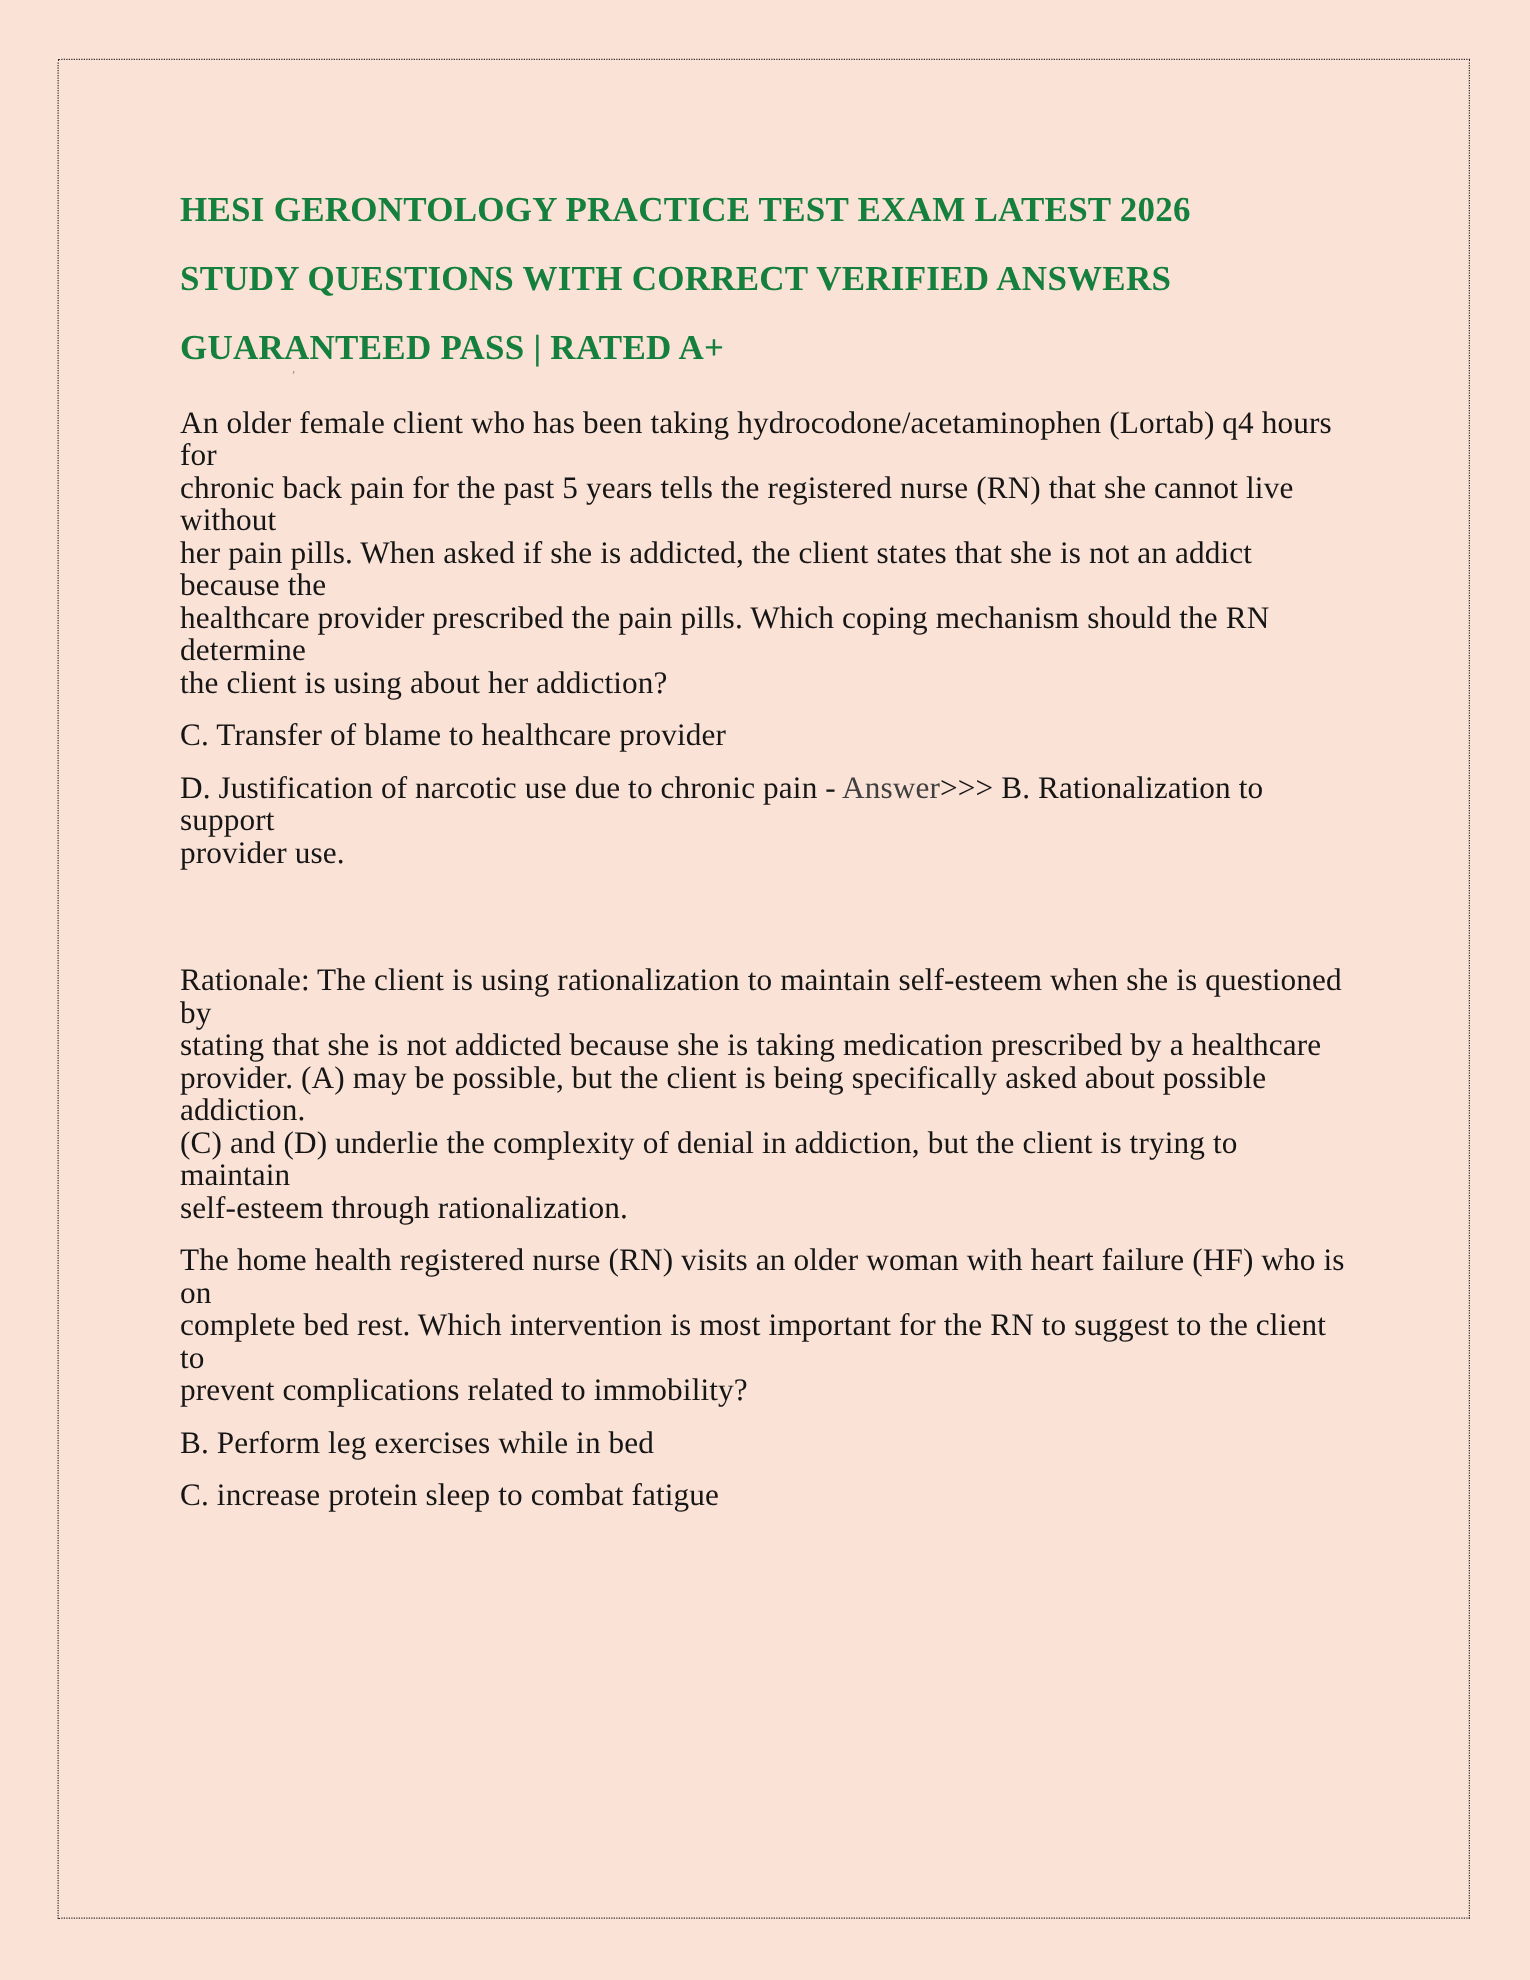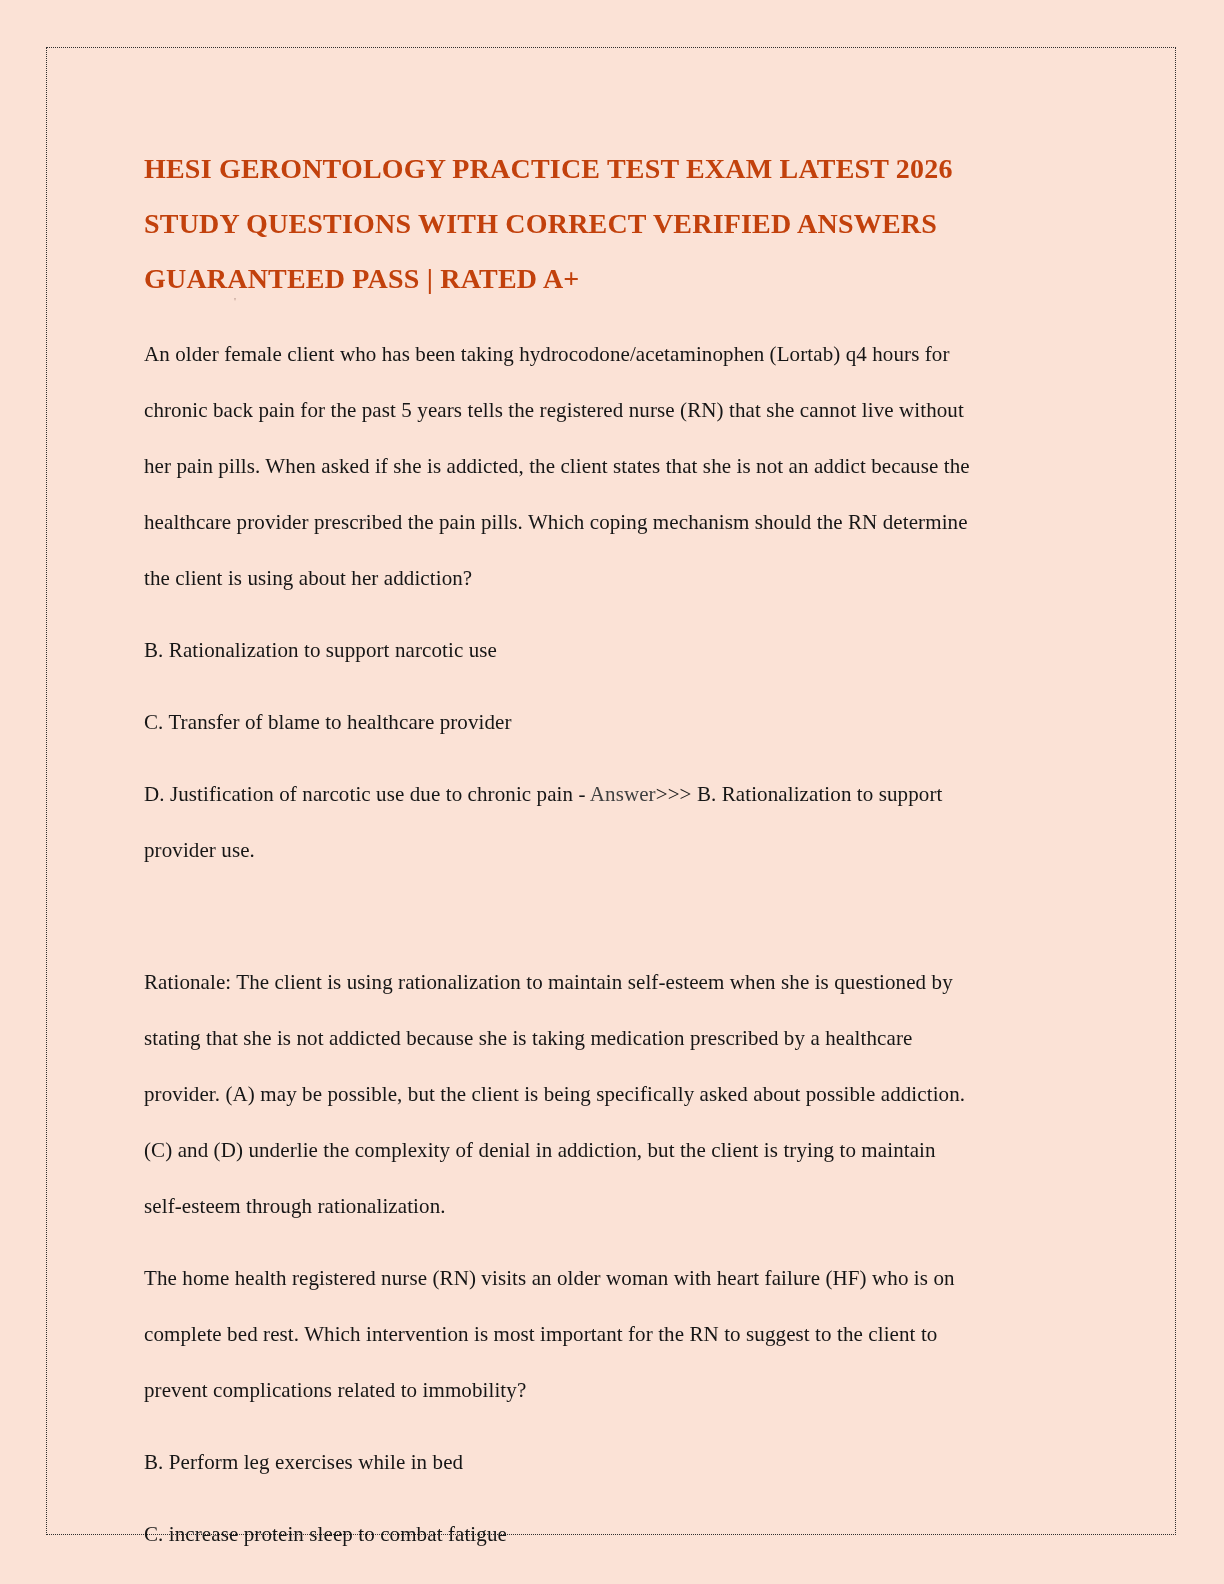--- a/index.html
+++ b/index.html
@@ -24,27 +24,27 @@
     box-sizing: content-box;
   }
   .content {
     padding: 93px 80px 0 97px;
     width: 940px;
   }
   h1.doc-title {
     font-size: 28px;
     line-height: 55px;
     font-weight: bold;
-    color: #c2410c;
+    color: #15803d;
     margin: 0 0 20px 0;
     letter-spacing: 0.2px;
   }
   p.body-par {
-    font-size: 21px;
-    line-height: 56px;
+    font-size: 25px;
+    line-height: 26px;
     color: #161616;
     margin: 0 0 16px 0;
     letter-spacing: 0.1px;
   }
   p.rationale {
     margin-top: 76px;
   }
   .answer {
     color: #404040;
   }
@@ -64,21 +64,20 @@
 
   <span class="stray-mark">'</span>
 
   <div class="content">
 
     <h1 class="doc-title">HESI GERONTOLOGY PRACTICE TEST EXAM LATEST 2026<br>STUDY QUESTIONS WITH CORRECT VERIFIED ANSWERS<br>GUARANTEED PASS | RATED A+</h1>
 
     <p class="body-par">An older female client who has been taking hydrocodone/acetaminophen (Lortab) q4 hours for<br>chronic back pain for the past 5 years tells the registered nurse (RN) that she cannot live without<br>her pain pills. When asked if she is addicted, the client states that she is not an addict because the<br>healthcare provider prescribed the pain pills. Which coping mechanism should the RN determine<br>the client is using about her addiction?</p>
 
 
-    <p class="body-par">B. Rationalization to support narcotic use</p>
 
     <p class="body-par">C. Transfer of blame to healthcare provider</p>
 
     <p class="body-par"><span>D. Justification of narcotic use due to chronic pain - </span><span class="answer">Answer</span><span>&gt;&gt;&gt; B. Rationalization to support</span><br><span>provider use.</span></p>
 
     <p class="body-par rationale">Rationale: The client is using rationalization to maintain self-esteem when she is questioned by<br>stating that she is not addicted because she is taking medication prescribed by a healthcare<br>provider. (A) may be possible, but the client is being specifically asked about possible addiction.<br>(C) and (D) underlie the complexity of denial in addiction, but the client is trying to maintain<br>self-esteem through rationalization.</p>
 
     <p class="body-par">The home health registered nurse (RN) visits an older woman with heart failure (HF) who is on<br>complete bed rest. Which intervention is most important for the RN to suggest to the client to<br>prevent complications related to immobility?</p>
 
 

